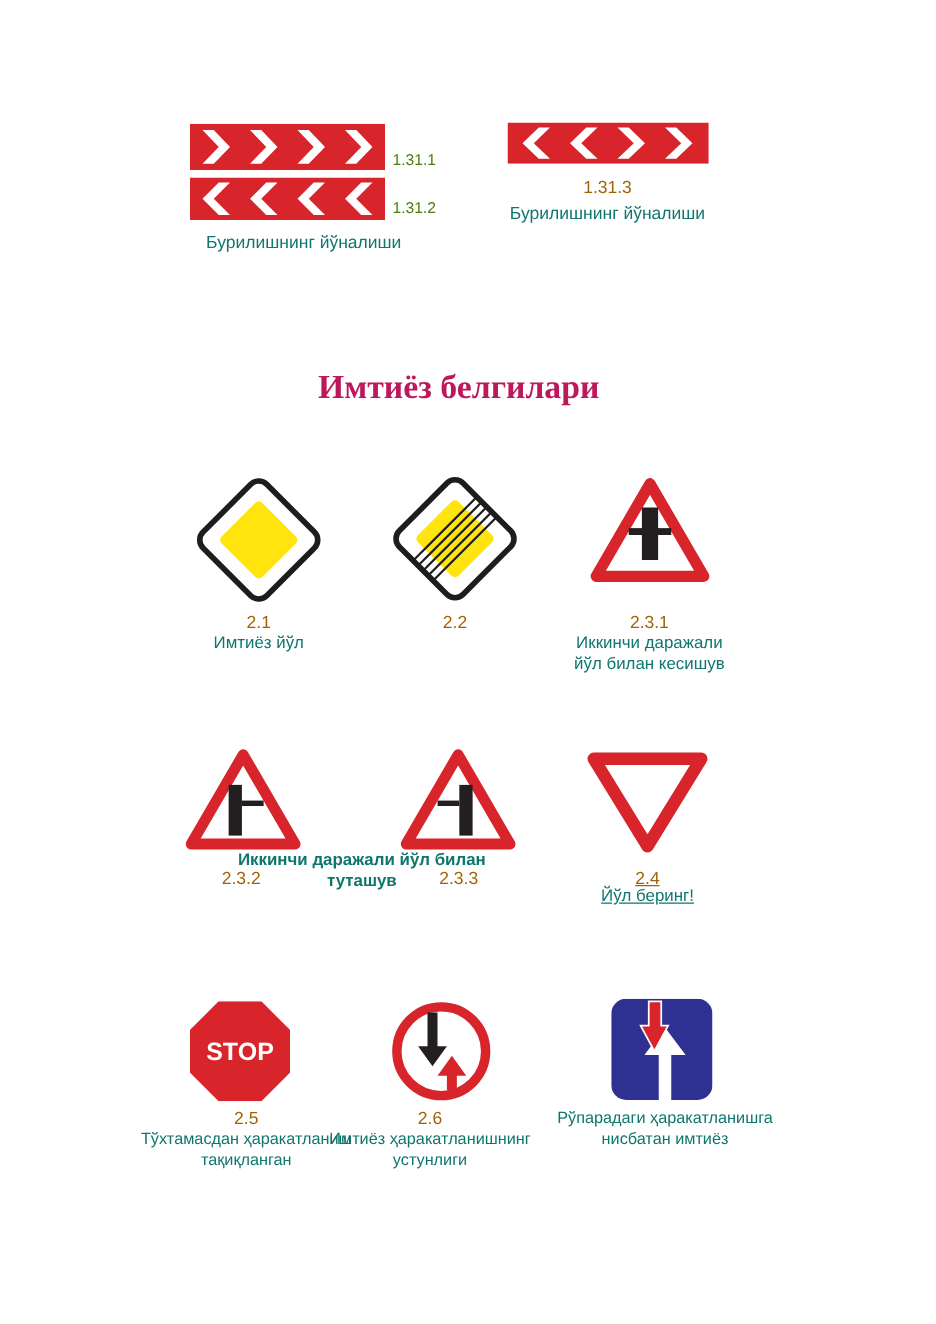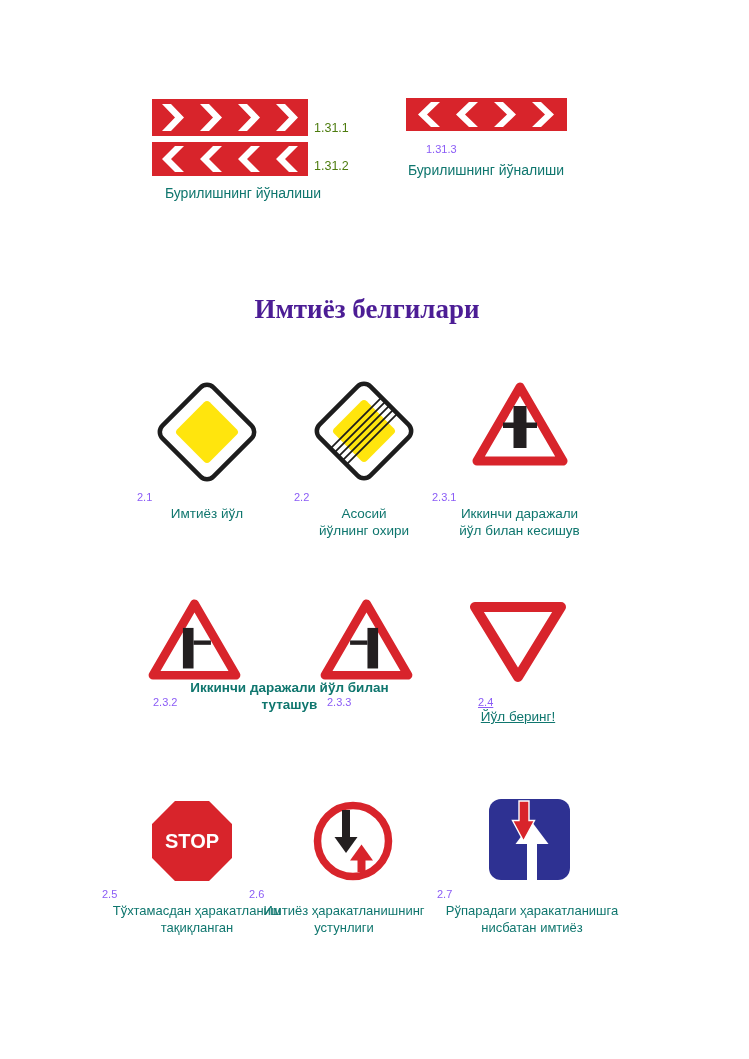--- a/index.html
+++ b/index.html
@@ -3,30 +3,30 @@
 <meta charset="utf-8">
 <style>
   * { margin:0; padding:0; box-sizing:border-box; }
   html,body { background:#ffffff; }
   body {
     width:749px; height:1059px; position:relative; overflow:hidden;
     font-family:"Liberation Sans", sans-serif;
   }
   .abs { position:absolute; }
   .code {
-    font-size:11px; color:#8b5cf6; text-align:left; line-height:17px;
+    font-size:14px; color:#a16207; text-align:center; line-height:17px;
   }
   .code-left { font-size:12.5px; color:#4d7c0f; text-align:right; }
   .cap {
     font-size:13.5px; color:#0f766e; text-align:center;
     white-space:pre-line; line-height:16.5px;
   }
   .heading {
     font-family:"Liberation Serif", serif; font-weight:bold;
-    font-size:27px; color:#4c1d95; text-align:center;
+    font-size:27px; color:#be185d; text-align:center;
   }
   svg { display:block; }
 </style>
 </head>
 <body>
 
 <svg class="abs" style="left:152px; top:99px;" width="156" height="37" viewBox="0 0 156 37">
   <rect width="156" height="37" fill="#d8242b"></rect>
   <g fill="#ffffff">
     <polygon points="10,5 19,5 32,18.5 19,32 10,32 23,18.5"></polygon>
@@ -97,22 +97,20 @@
     <rect x="33" y="42.5" width="34" height="5.5"></rect>
   </g>
 </svg>
 
 <div class="abs" style="left:137px; top:489px; width:140px;">
   <div class="code">2.1</div>
   <div class="cap">Имтиёз йўл</div>
 </div>
 <div class="abs" style="left:294px; top:489px; width:140px;">
   <div class="code">2.2</div>
-  <div class="cap">Асосий
-йўлнинг охири</div>
 </div>
 <div class="abs" style="left:432px; top:489px; width:175px;">
   <div class="code">2.3.1</div>
   <div class="cap">Иккинчи даражали
 йўл билан кесишув</div>
 </div>
 
 <svg class="abs" style="left:146px; top:597px;" width="97" height="85" viewBox="0 0 100 88">
   <polygon points="50,7 93,81 7,81" fill="#ffffff" stroke="#d8242b" stroke-width="9" stroke-linejoin="round"></polygon>
   <g fill="#231f20">
@@ -166,16 +164,15 @@
   <div class="code">2.5</div>
   <div class="cap" style="font-size:13px;">Тўхтамасдан ҳаракатланиш
 тақиқланган</div>
 </div>
 <div class="abs" style="left:249px; top:886px; width:190px;">
   <div class="code">2.6</div>
   <div class="cap" style="font-size:13px;">Имтиёз ҳаракатланишнинг
 устунлиги</div>
 </div>
 <div class="abs" style="left:437px; top:886px; width:190px;">
-  <div class="code">2.7</div>
   <div class="cap" style="font-size:13px;">Рўпарадаги ҳаракатланишга
 нисбатан имтиёз</div>
 </div>
 
 </body></html>

